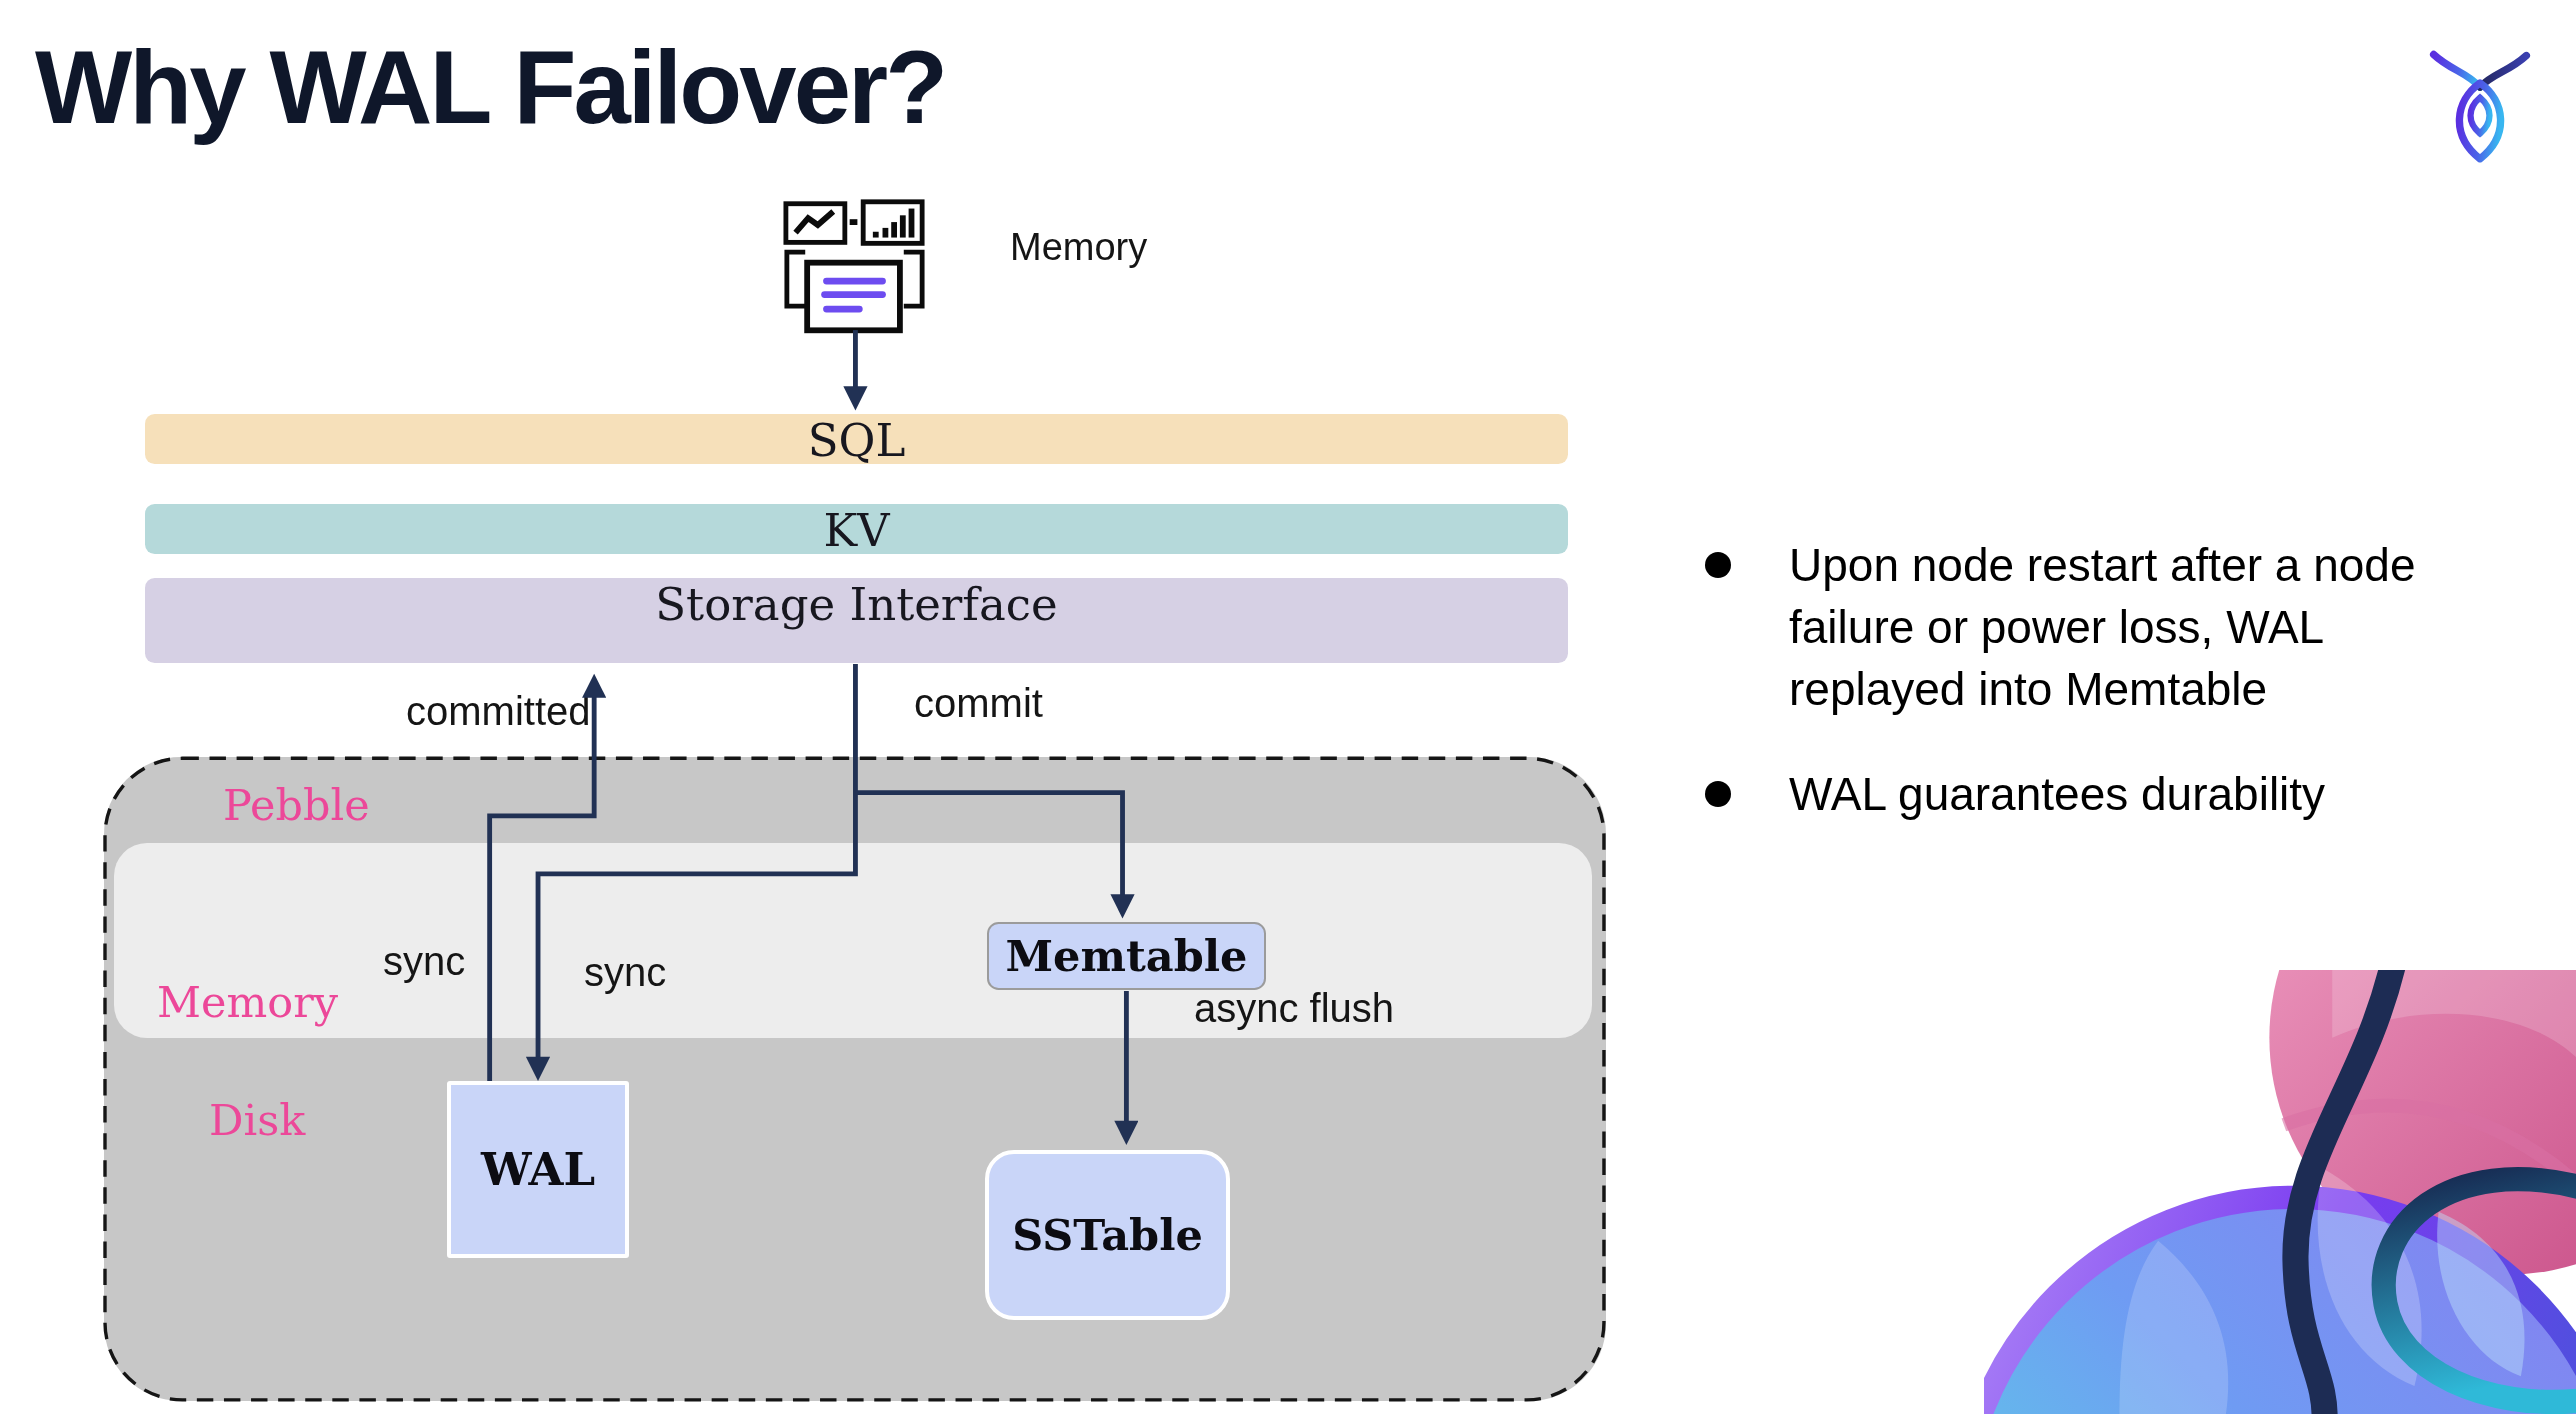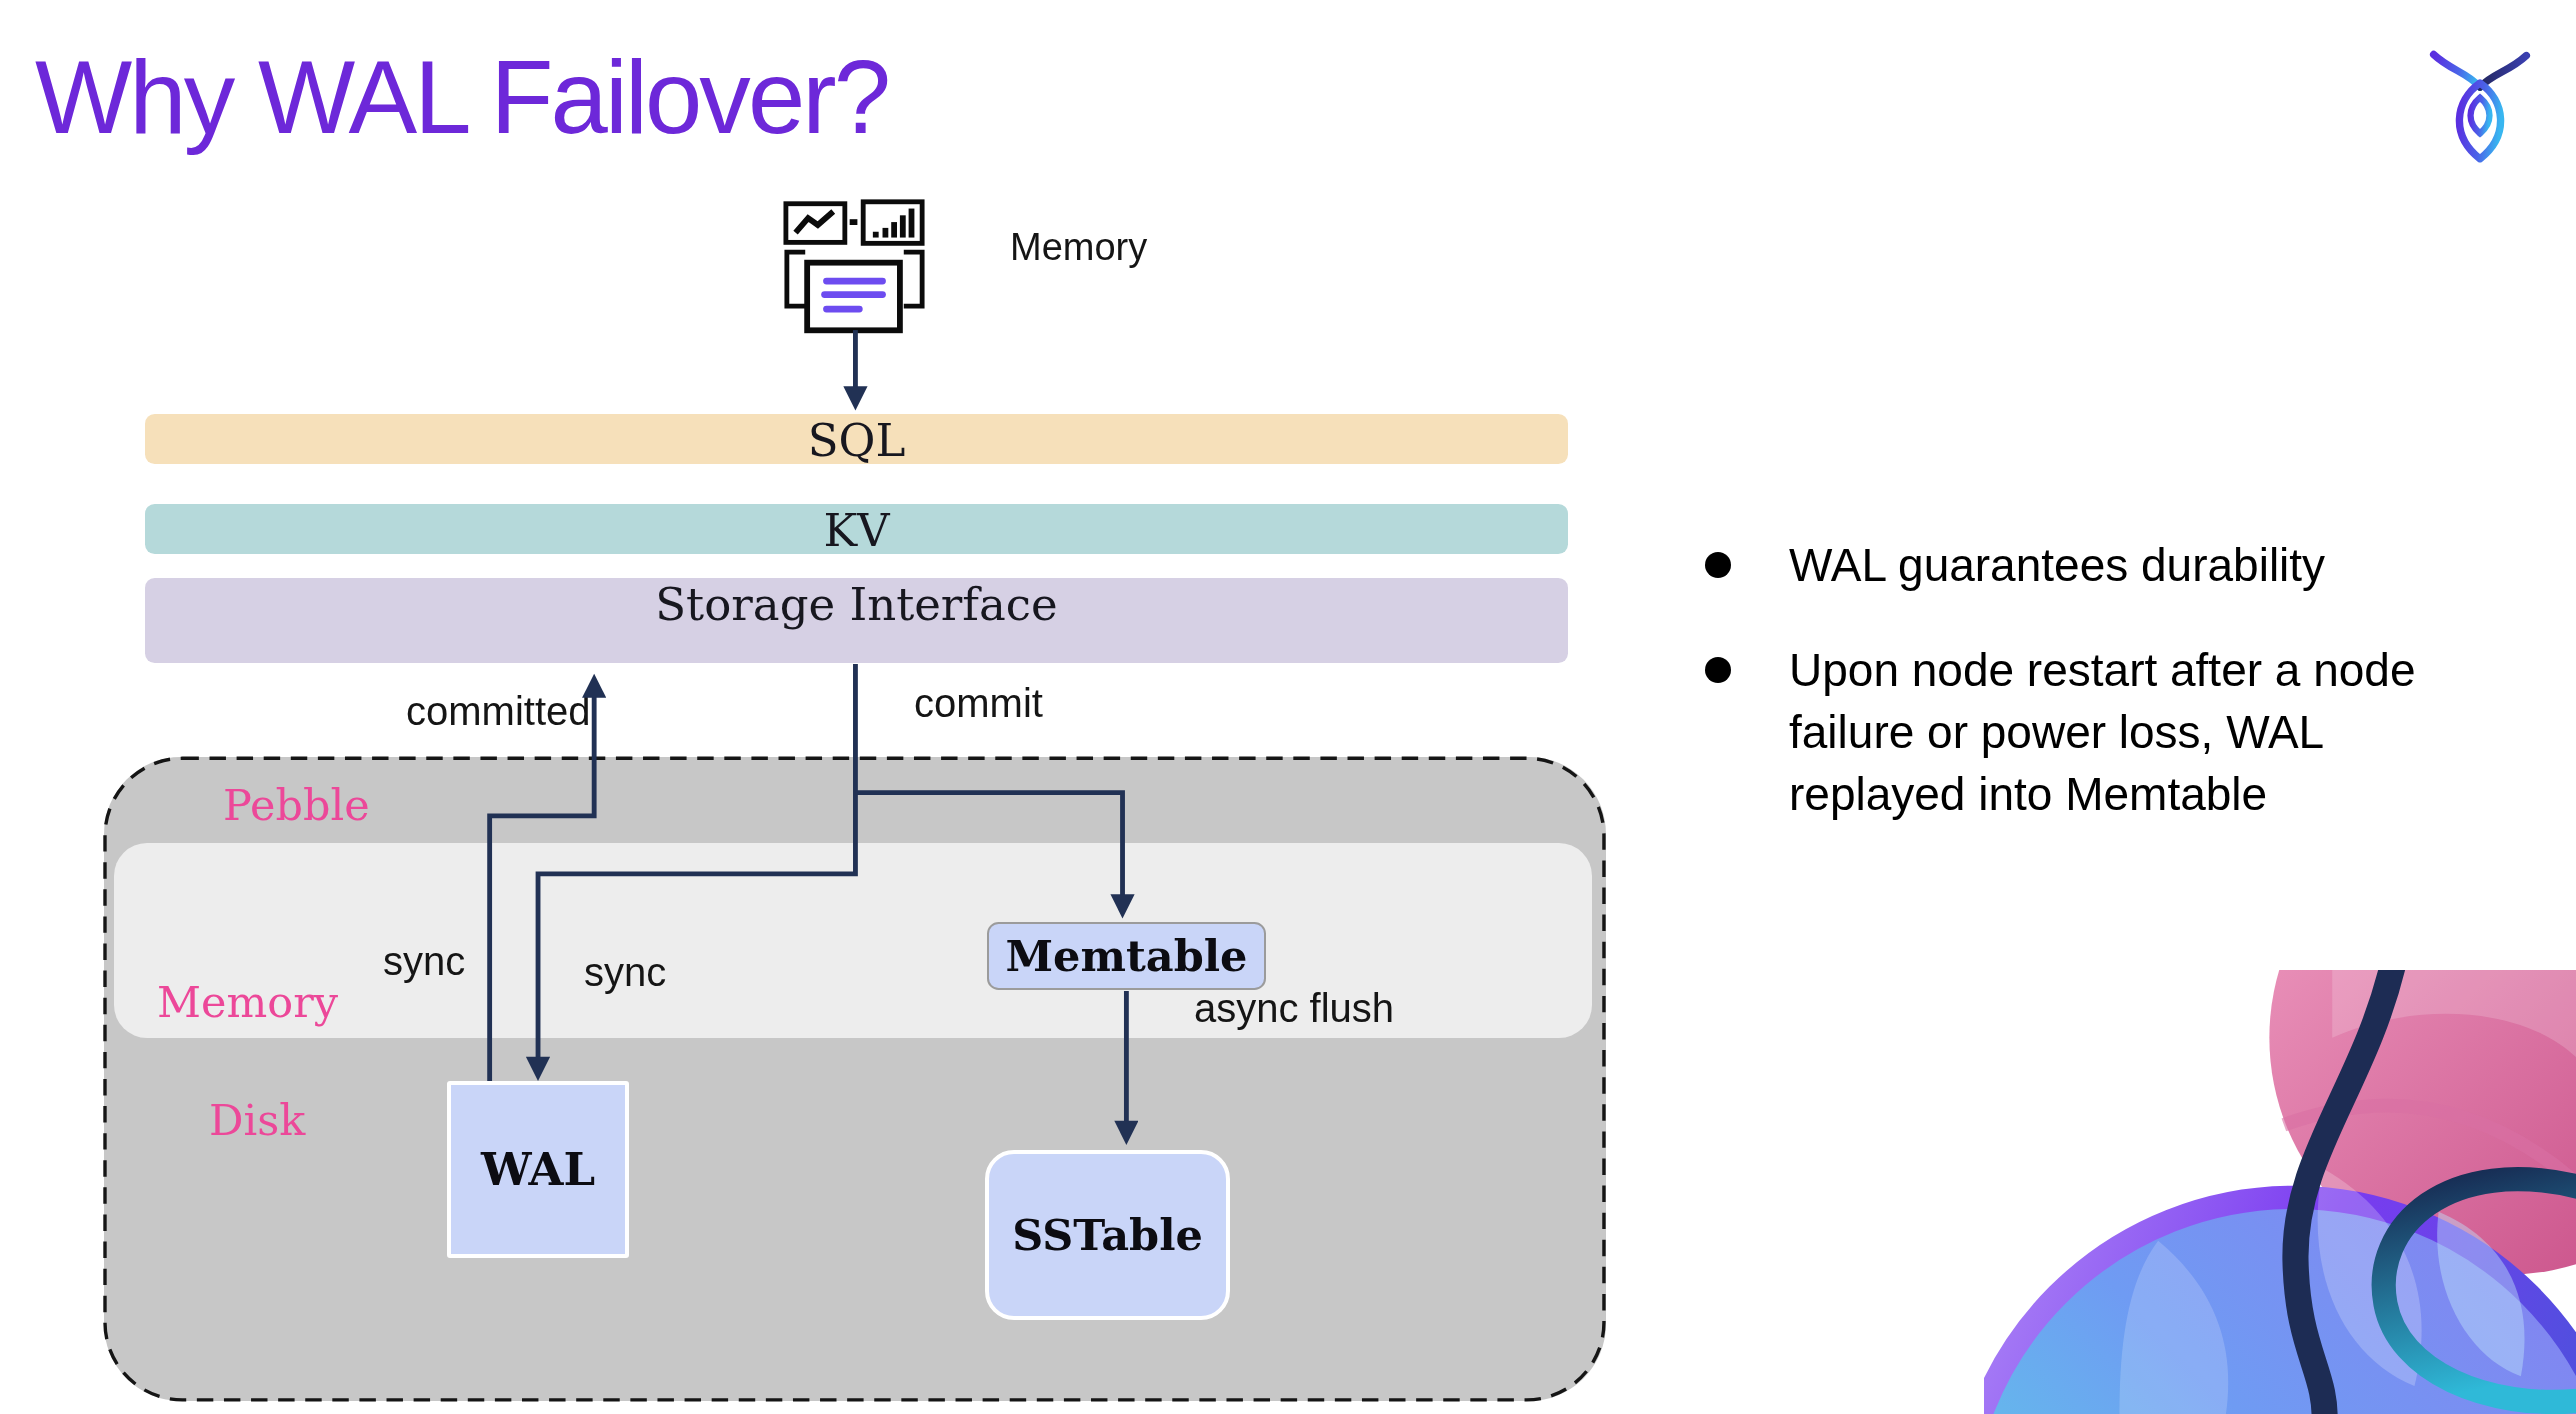--- a/index.html
+++ b/index.html
@@ -5,23 +5,23 @@
   html,body{margin:0;padding:0;}
   body{
     width:2576px;height:1415px;position:relative;overflow:hidden;
     background:#ffffff;
     font-family:"Liberation Sans",sans-serif;
   }
   .abs{position:absolute;}
 
   
   .title{
-    left:35px;top:39px;
-    font-size:103px;font-weight:400;letter-spacing:-2.9px;
-    color:#6d28d9;white-space:nowrap;
+    left:35px;top:29px;
+    font-size:103px;font-weight:700;letter-spacing:-2.9px;
+    color:#0f172a;white-space:nowrap;
   }
 
   
   .bar{
     left:145px;width:1423px;border-radius:9.7px;
     display:flex;justify-content:center;
     font-family:"DejaVu Serif","Liberation Serif",serif;
     font-size:45px;color:#17171f;
   }
   .bar-sql{top:414px;height:50px;background:#f6e0ba;}
@@ -189,25 +189,25 @@
   <path d="M884,686 L884,903 L556,903 L556,1097" stroke="#213154" stroke-width="5" fill="none" marker-end="url(#arr)"></path>
 
   <path d="M884,819 L1160,819 L1160,929" stroke="#213154" stroke-width="5" fill="none" marker-end="url(#arr)"></path>
 
   <path d="M1164,1024 L1164,1163" stroke="#213154" stroke-width="5" fill="none" marker-end="url(#arr)"></path>
 </svg>
 
 <div class="abs bullets">
   <div class="bullet">
     <div class="bullet-dot"></div>
-    <div class="bullet-text">WAL guarantees durability</div>
+    <div class="bullet-text">Upon node restart after a node failure or power loss, WAL replayed into Memtable</div>
   </div>
   <div class="bullet">
     <div class="bullet-dot"></div>
-    <div class="bullet-text">Upon node restart after a node failure or power loss, WAL replayed into Memtable</div>
+    <div class="bullet-text">WAL guarantees durability</div>
   </div>
 </div>
 
 <svg class="abs" style="left:1984px;top:970px;" width="592" height="445" viewBox="0 0 612 460">
   <defs>
     <linearGradient id="gPink" x1="0" y1="0" x2="1" y2="1">
       <stop offset="0" stop-color="#ef9dc2"></stop>
       <stop offset="1" stop-color="#c64983"></stop>
     </linearGradient>
     <linearGradient id="gSphere" x1="0" y1="1" x2="1" y2="0">

